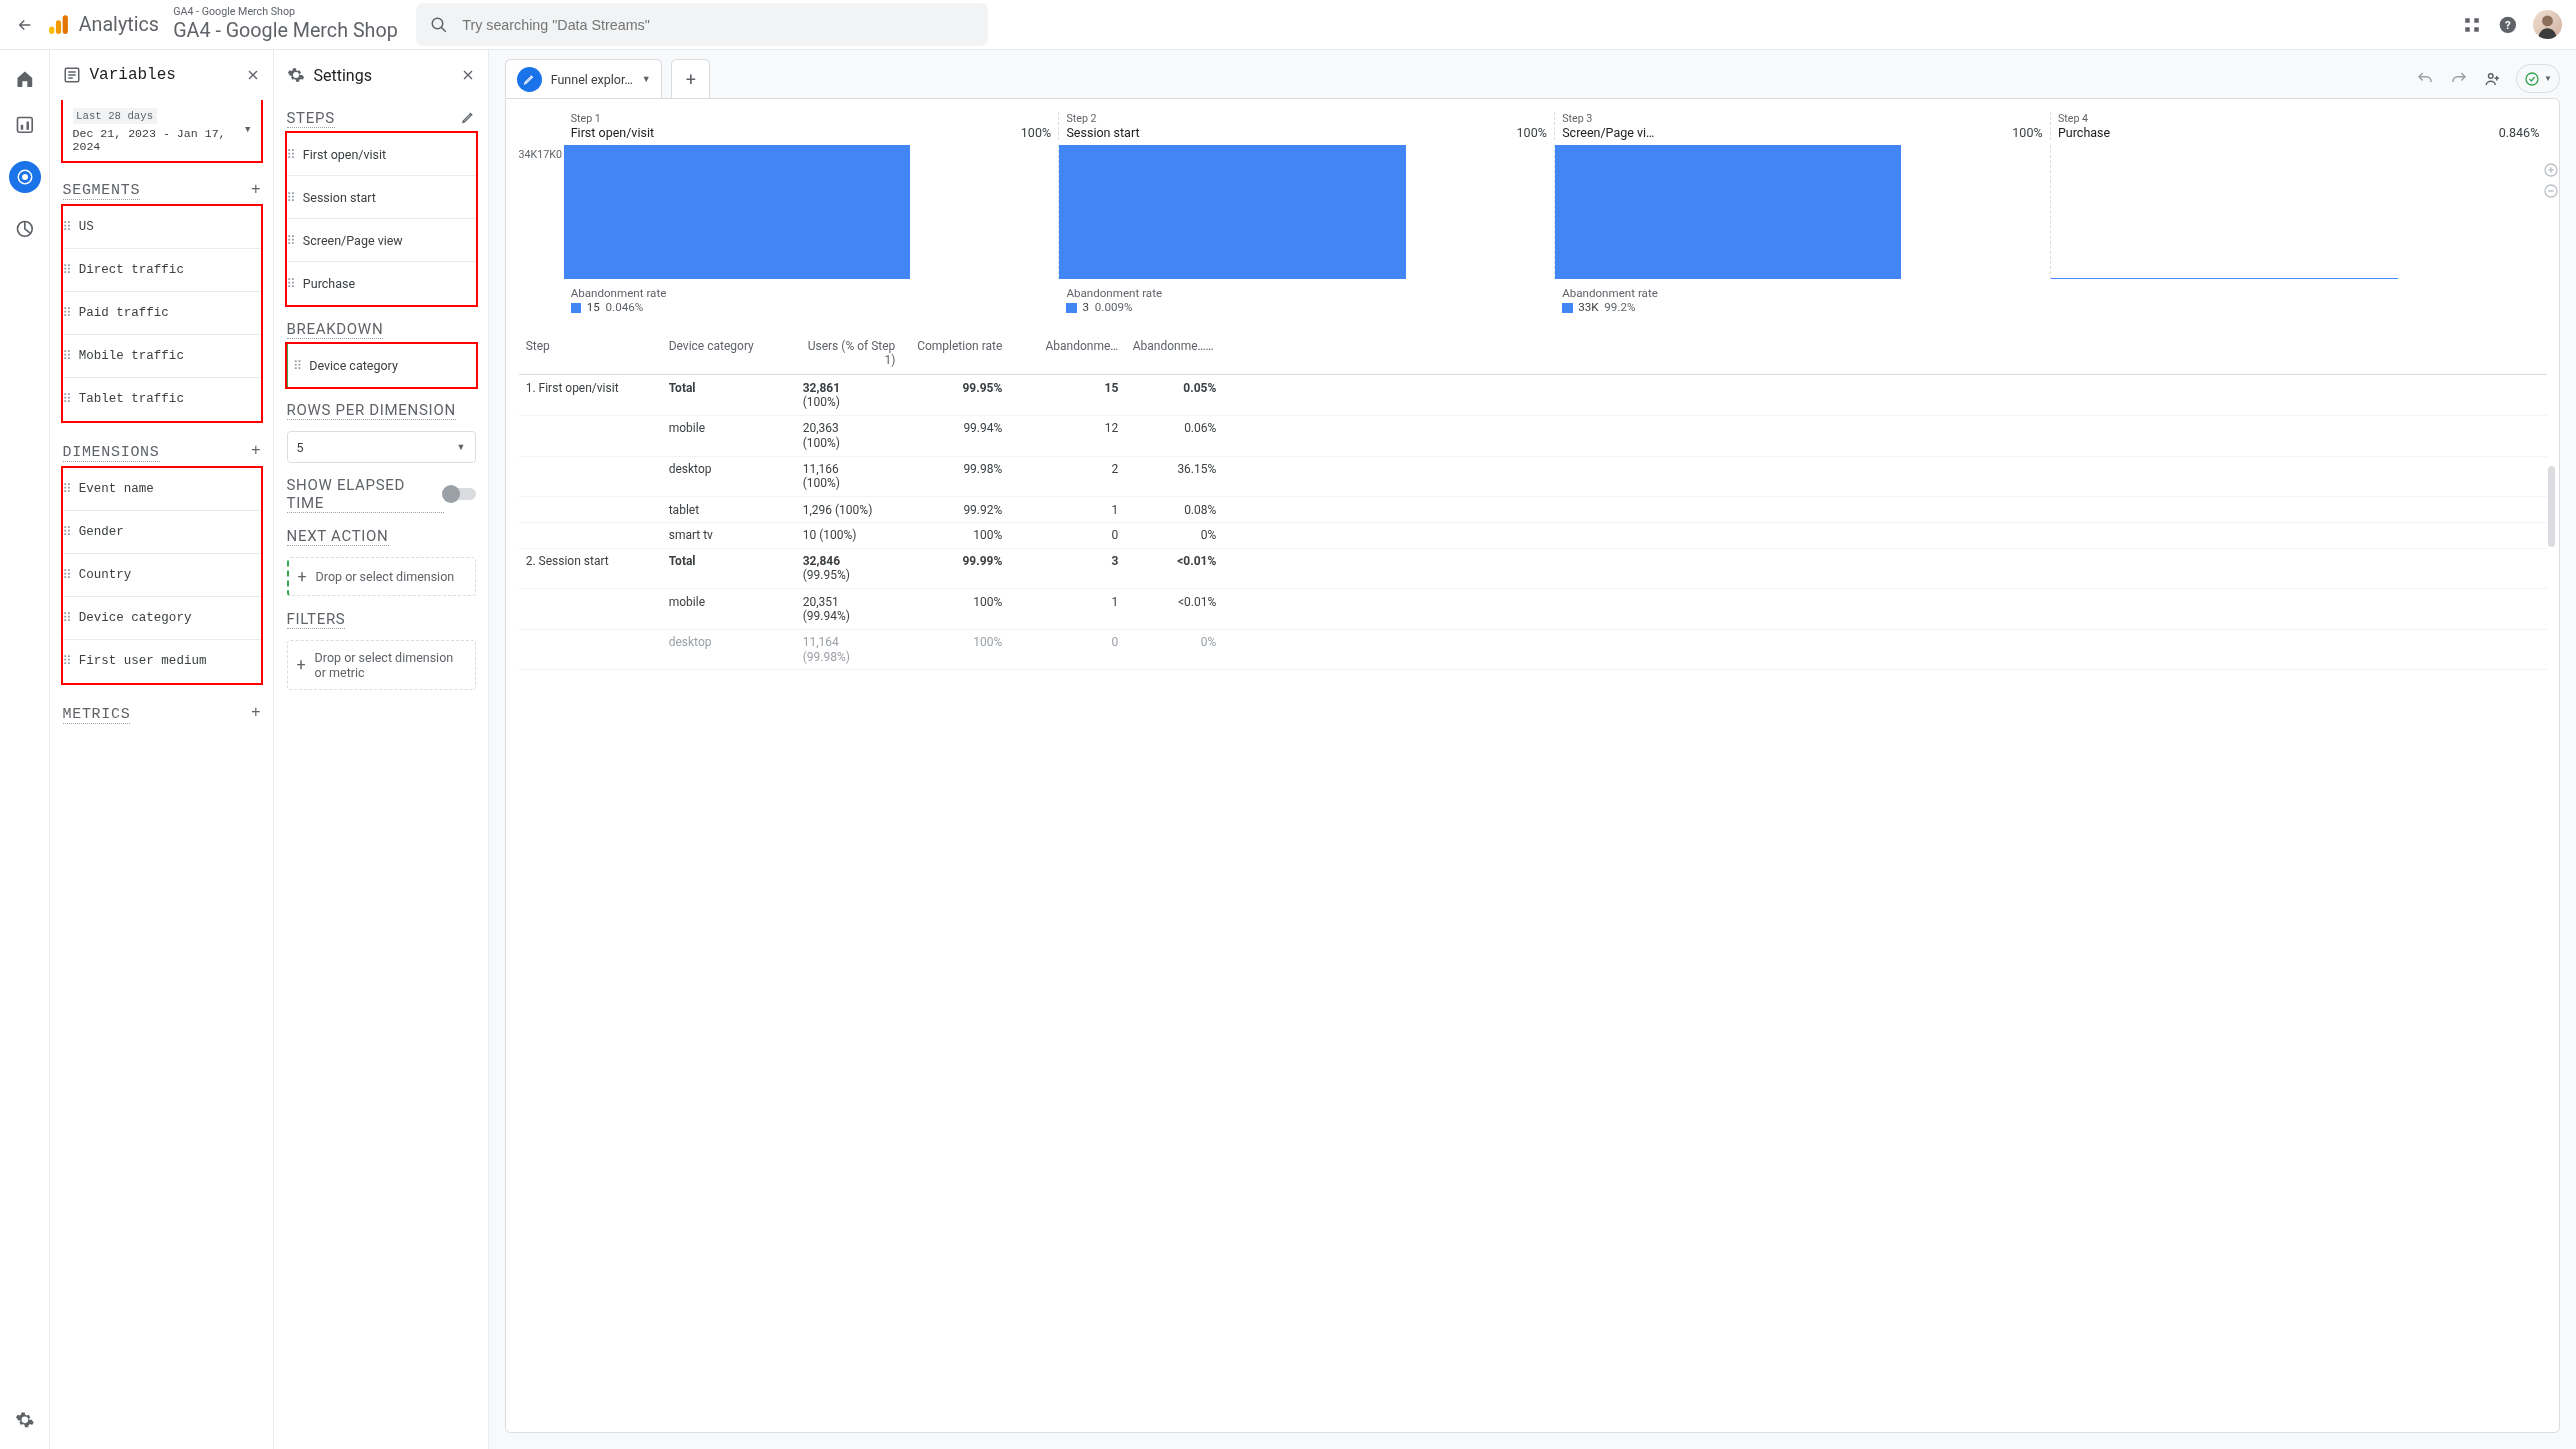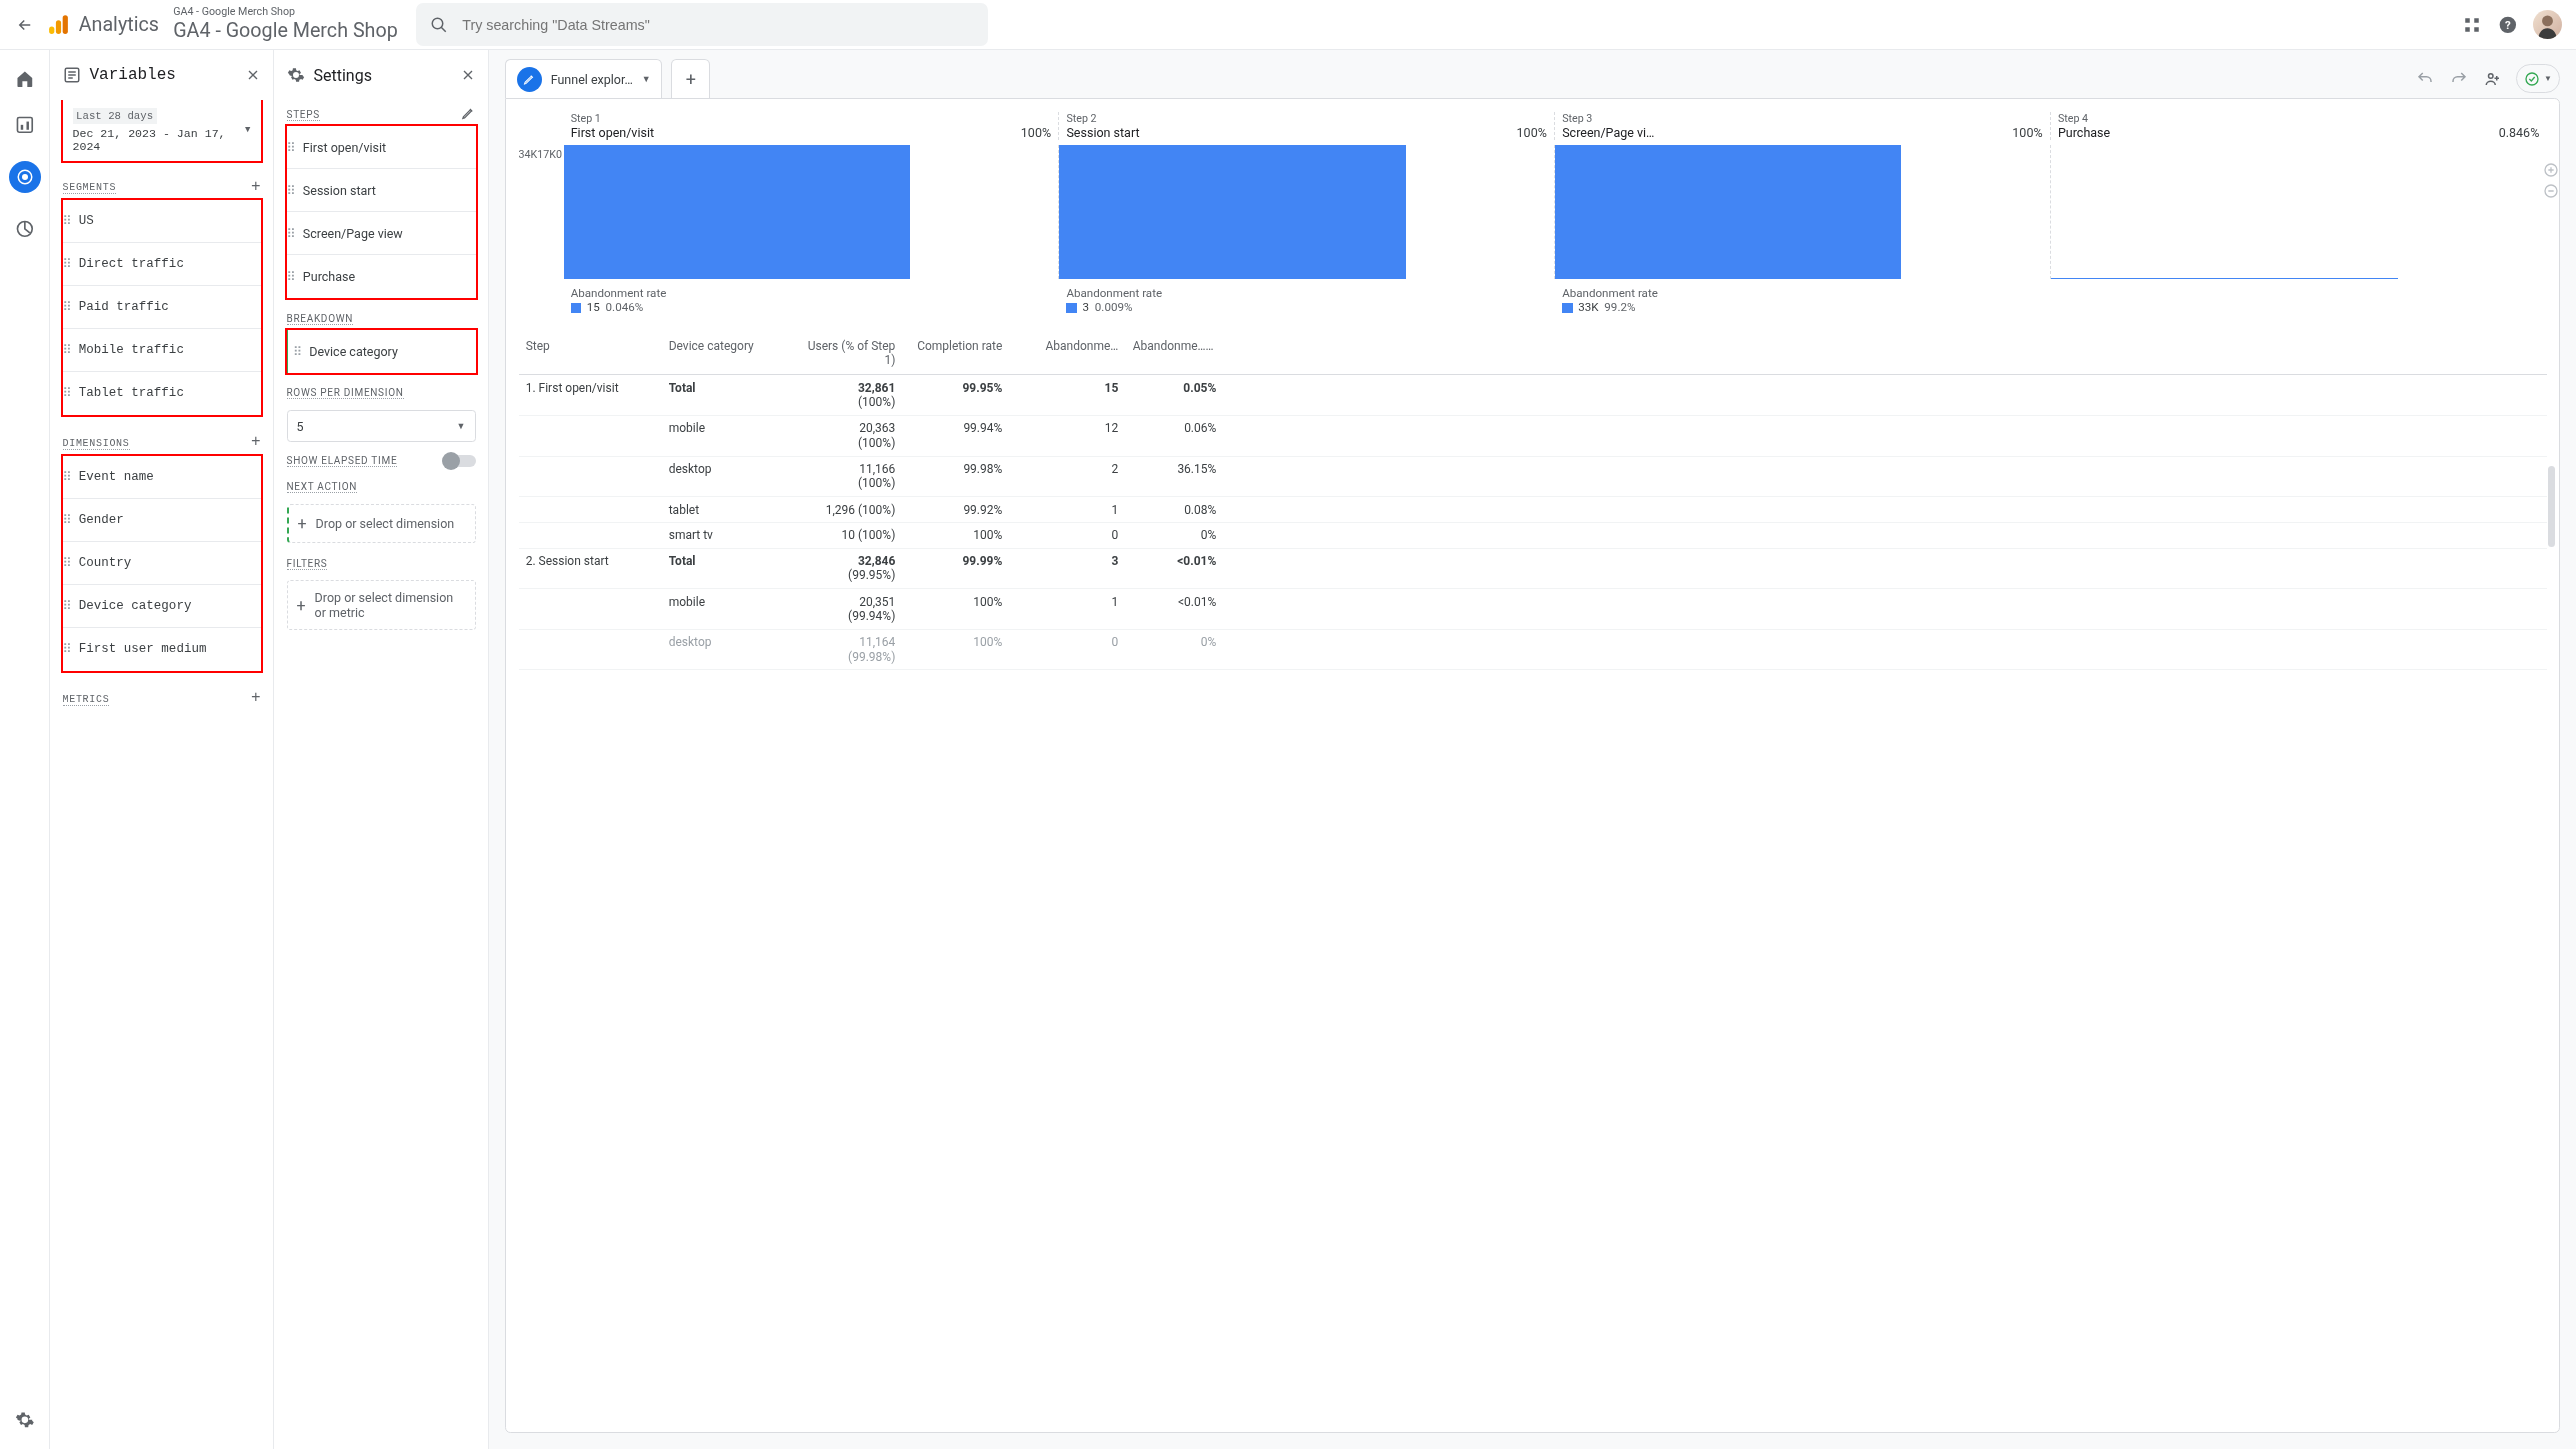--- a/index.html
+++ b/index.html
@@ -37,21 +37,21 @@
 .panel-header .close { margin-left: auto; cursor: pointer; }
 .panel-body { flex: 1; overflow-y: auto; padding: 0 12.5px 12.5px; }
 
 .dropdown-box { border:0.9px solid transparent; padding: 7.2px 3.6px; position: relative; display:flex; align-items:center; }
 .hl-red { outline: 2.7px solid #f00; }
 .date-box { padding: 7.2px 9px; margin-bottom: 12.5px; }
 .date-label { font-size: 10.7px; color: #5f6368; background:#f1f3f4; padding:1.8px 3.6px; display:inline-block; }
 .date-range { font-size: 11.6px; color: #3c4043; margin-top:3px;}
 .dropdown-caret { margin-left:auto; color:#5f6368; font-size:9px; }
 
-.section-label { font-size: 10px; color: #5f6368; letter-spacing: 0.7px; border-bottom: 0.9px dotted #9aa0a6; display: inline-block; margin: 9px 0 5.4px; }
+.section-label { font-size: 15px; color: #5f6368; letter-spacing: 0.7px; border-bottom: 0.9px dotted #9aa0a6; display: inline-block; margin: 9px 0 5.4px; }
 .section-row { display: flex; align-items: center; justify-content: space-between; }
 .plus-icon { color: #5f6368; cursor: pointer; font-size:16px;}
 .chip-list { display:flex; flex-direction:column; }
 .chip { display: flex; align-items: center; gap: 9px; height: 43px; border-bottom: 0.9px solid #e8eaed; font-size: 12.5px; cursor: grab; }
 .chip:last-child { border-bottom:none;}
 .drag-handle { color: #9aa0a6; font-size:12.5px; letter-spacing:-1.8px;}
 .chip.bordered-green { border-left: 1.8px solid #34a853; padding-left: 5.4px;}
 .edit-icon { color:#5f6368; cursor:pointer;}
 
 .dropbox { border: 0.9px dashed #dadce0; border-radius: 3.6px; padding: 9px; display:flex; align-items:center; gap:9px; font-size:12.5px; color:#5f6368; margin-top:5.4px;}
@@ -101,21 +101,21 @@
 .th.step{flex:0 0 143px;}
 .th.devcat{flex:0 0 134px;}
 .th.users{flex:0 0 107px; text-align:right;}
 .th.comp{flex:0 0 107px; text-align:right;}
 .th.aband1{flex:0 0 116px; text-align:right; white-space:nowrap; overflow:hidden; text-overflow:ellipsis;}
 .th.aband2{flex:0 0 98px; text-align:right; white-space:nowrap; overflow:hidden; text-overflow:ellipsis;}
 .trow { display:flex; padding:5.4px 0; border-bottom:0.9px solid #f1f3f4;}
 .trow .td { padding:0 7.2px;}
 .td.step{flex:0 0 143px; font-weight:400;}
 .td.devcat{flex:0 0 134px;}
-.td.users{flex:0 0 107px; text-align:right;}
+.td.users{flex:0 0 107px; }
 .td.comp{flex:0 0 107px; text-align:right;}
 .td.aband1{flex:0 0 116px; text-align:right;}
 .td.aband2{flex:0 0 98px; text-align:right;}
 .trow.total { font-weight:700;}
 .users-two { line-height:1.2;}
 .users-two .sub { font-weight:400;}
 .scroll-thumb { position:absolute; right:3.6px; top:367px; width:7.2px; height:81px; background:#dadce0; border-radius:3.6px;}
 
 svg { display:block;}
 </style>

